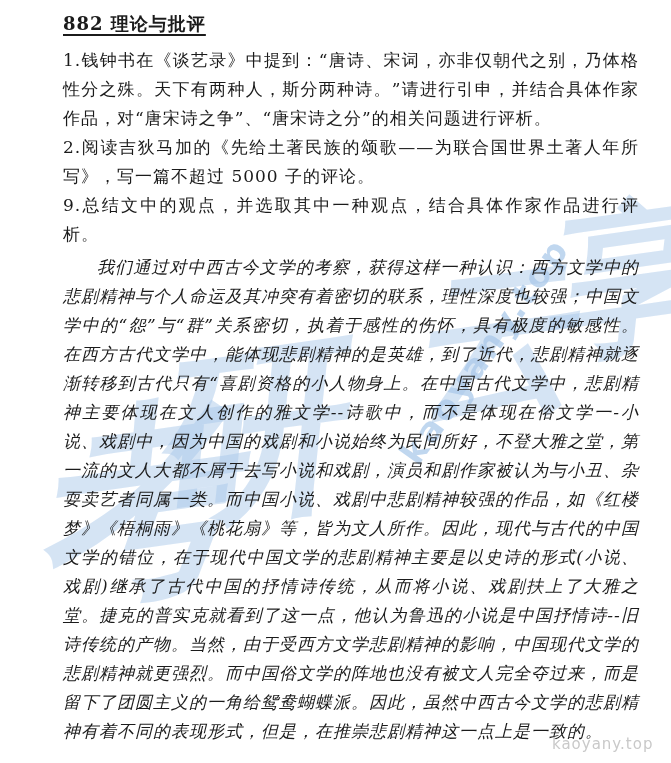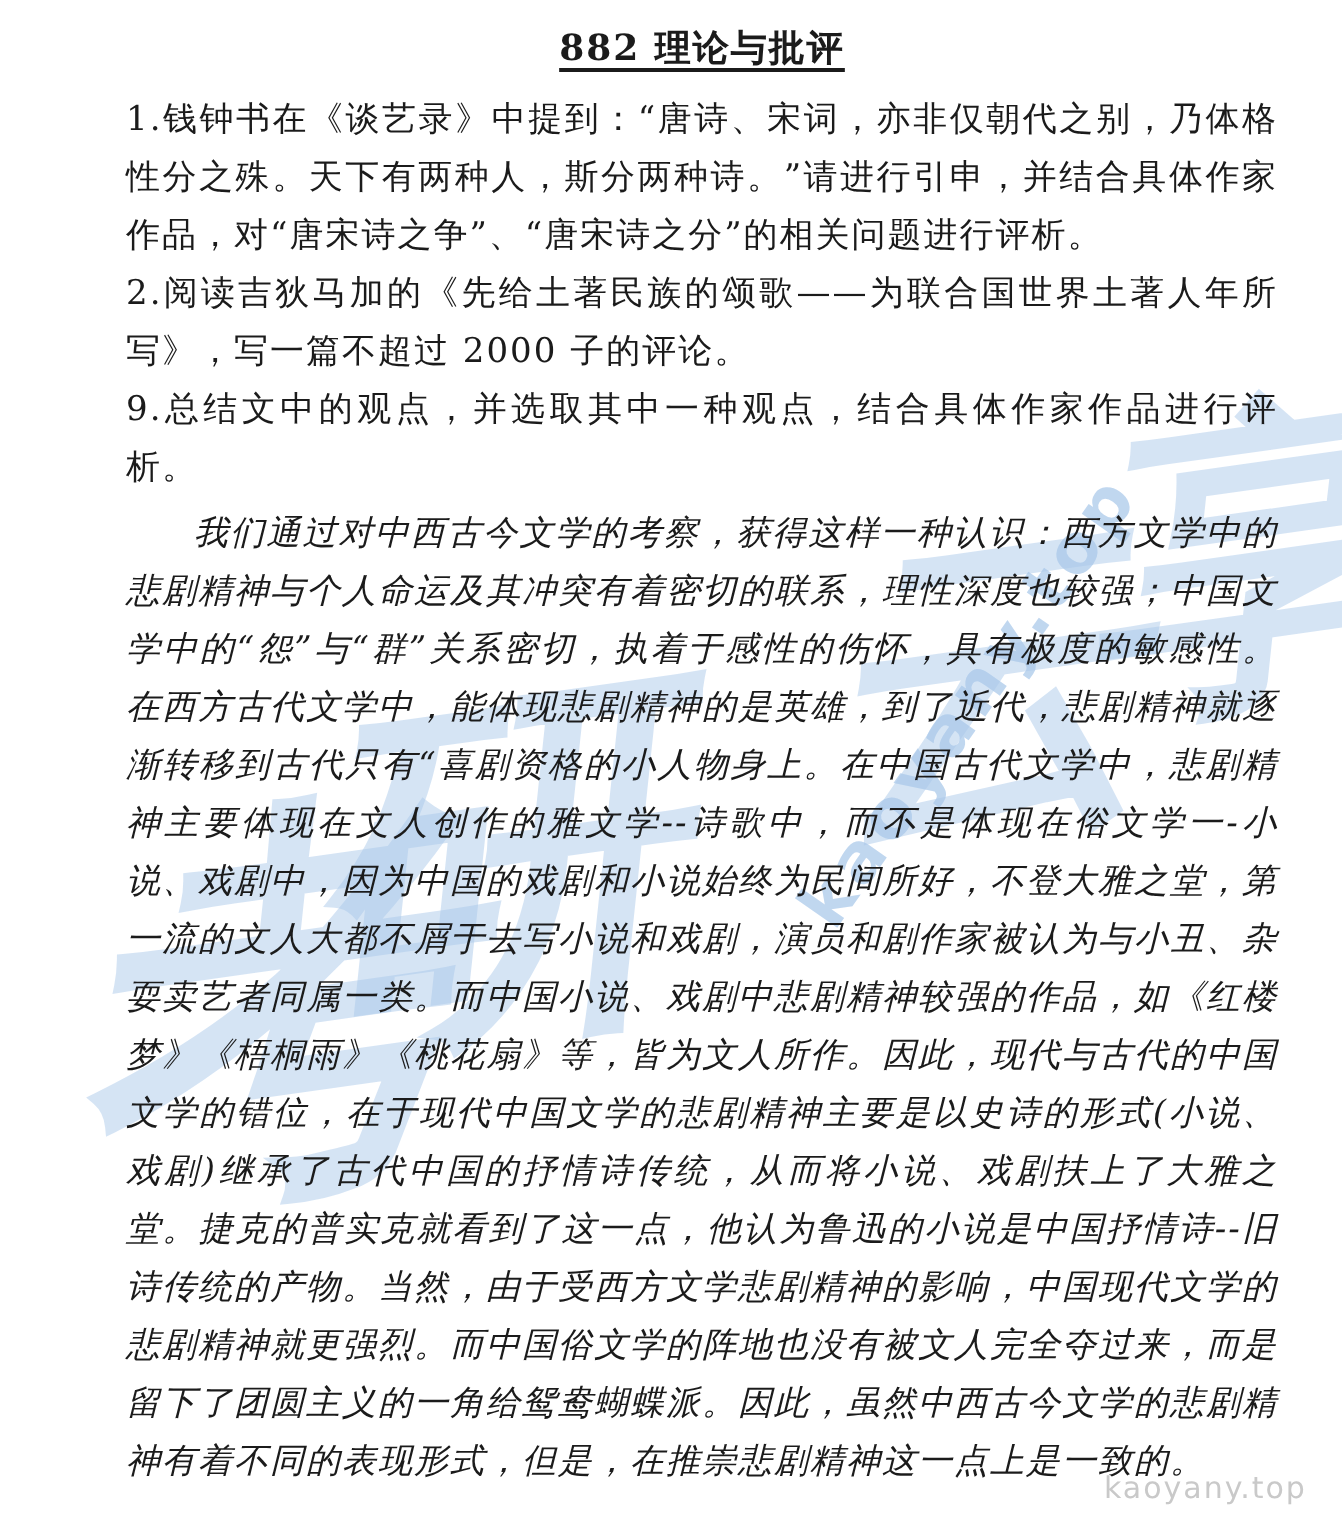--- a/index.html
+++ b/index.html
@@ -71,21 +71,20 @@
     white-space:nowrap;
     user-select:none;
   }
   
   .content{
     position:relative;
     z-index:1;
     padding:12px 32px 0 63px;
   }
   .title{
-    text-align:center;
     font-size:18px;
     font-weight:bold;
     text-decoration:underline;
     text-underline-offset:4px;
     text-decoration-thickness:1.5px;
     margin-bottom:10px;
     letter-spacing:1px;
   }
   .q, .essay{
     font-size:17px;
@@ -110,18 +109,18 @@
     <span class="wm-char wm-c1">研</span>
     <span class="wm-char wm-c2">云</span>
     <span class="wm-char wm-c3">享</span>
     <span class="wm-diagonal">kaoyany.top</span>
     <span class="wm-corner">kaoyany.top</span>
   </div>
 
   <div class="content">
     <h1 class="title">882 理论与批评</h1>
     <p class="q">1.钱钟书在《谈艺录》中提到：“唐诗、宋词，亦非仅朝代之别，乃体格性分之殊。天下有两种人，斯分两种诗。”请进行引申，并结合具体作家作品，对“唐宋诗之争”、“唐宋诗之分”的相关问题进行评析。</p>
-    <p class="q">2.阅读吉狄马加的《先给土著民族的颂歌——为联合国世界土著人年所写》，写一篇不超过 2000 子的评论。</p>
+    <p class="q">2.阅读吉狄马加的《先给土著民族的颂歌——为联合国世界土著人年所写》，写一篇不超过 5000 子的评论。</p>
     <p class="q">9.总结文中的观点，并选取其中一种观点，结合具体作家作品进行评析。</p>
     <p class="essay">我们通过对中西古今文学的考察，获得这样一种认识：西方文学中的悲剧精神与个人命运及其冲突有着密切的联系，理性深度也较强；中国文学中的“怨”与“群”关系密切，执着于感性的伤怀，具有极度的敏感性。在西方古代文学中，能体现悲剧精神的是英雄，到了近代，悲剧精神就逐渐转移到古代只有“喜剧资格的小人物身上。在中国古代文学中，悲剧精神主要体现在文人创作的雅文学--诗歌中，而不是体现在俗文学一-小说、戏剧中，因为中国的戏剧和小说始终为民间所好，不登大雅之堂，第一流的文人大都不屑于去写小说和戏剧，演员和剧作家被认为与小丑、杂耍卖艺者同属一类。而中国小说、戏剧中悲剧精神较强的作品，如《红楼梦》《梧桐雨》《桃花扇》等，皆为文人所作。因此，现代与古代的中国文学的错位，在于现代中国文学的悲剧精神主要是以史诗的形式(小说、戏剧)继承了古代中国的抒情诗传统，从而将小说、戏剧扶上了大雅之堂。捷克的普实克就看到了这一点，他认为鲁迅的小说是中国抒情诗--旧诗传统的产物。当然，由于受西方文学悲剧精神的影响，中国现代文学的悲剧精神就更强烈。而中国俗文学的阵地也没有被文人完全夺过来，而是留下了团圆主义的一角给鸳鸯蝴蝶派。因此，虽然中西古今文学的悲剧精神有着不同的表现形式，但是，在推崇悲剧精神这一点上是一致的。</p>
   </div>
 
 </div>
 
 </body></html>

